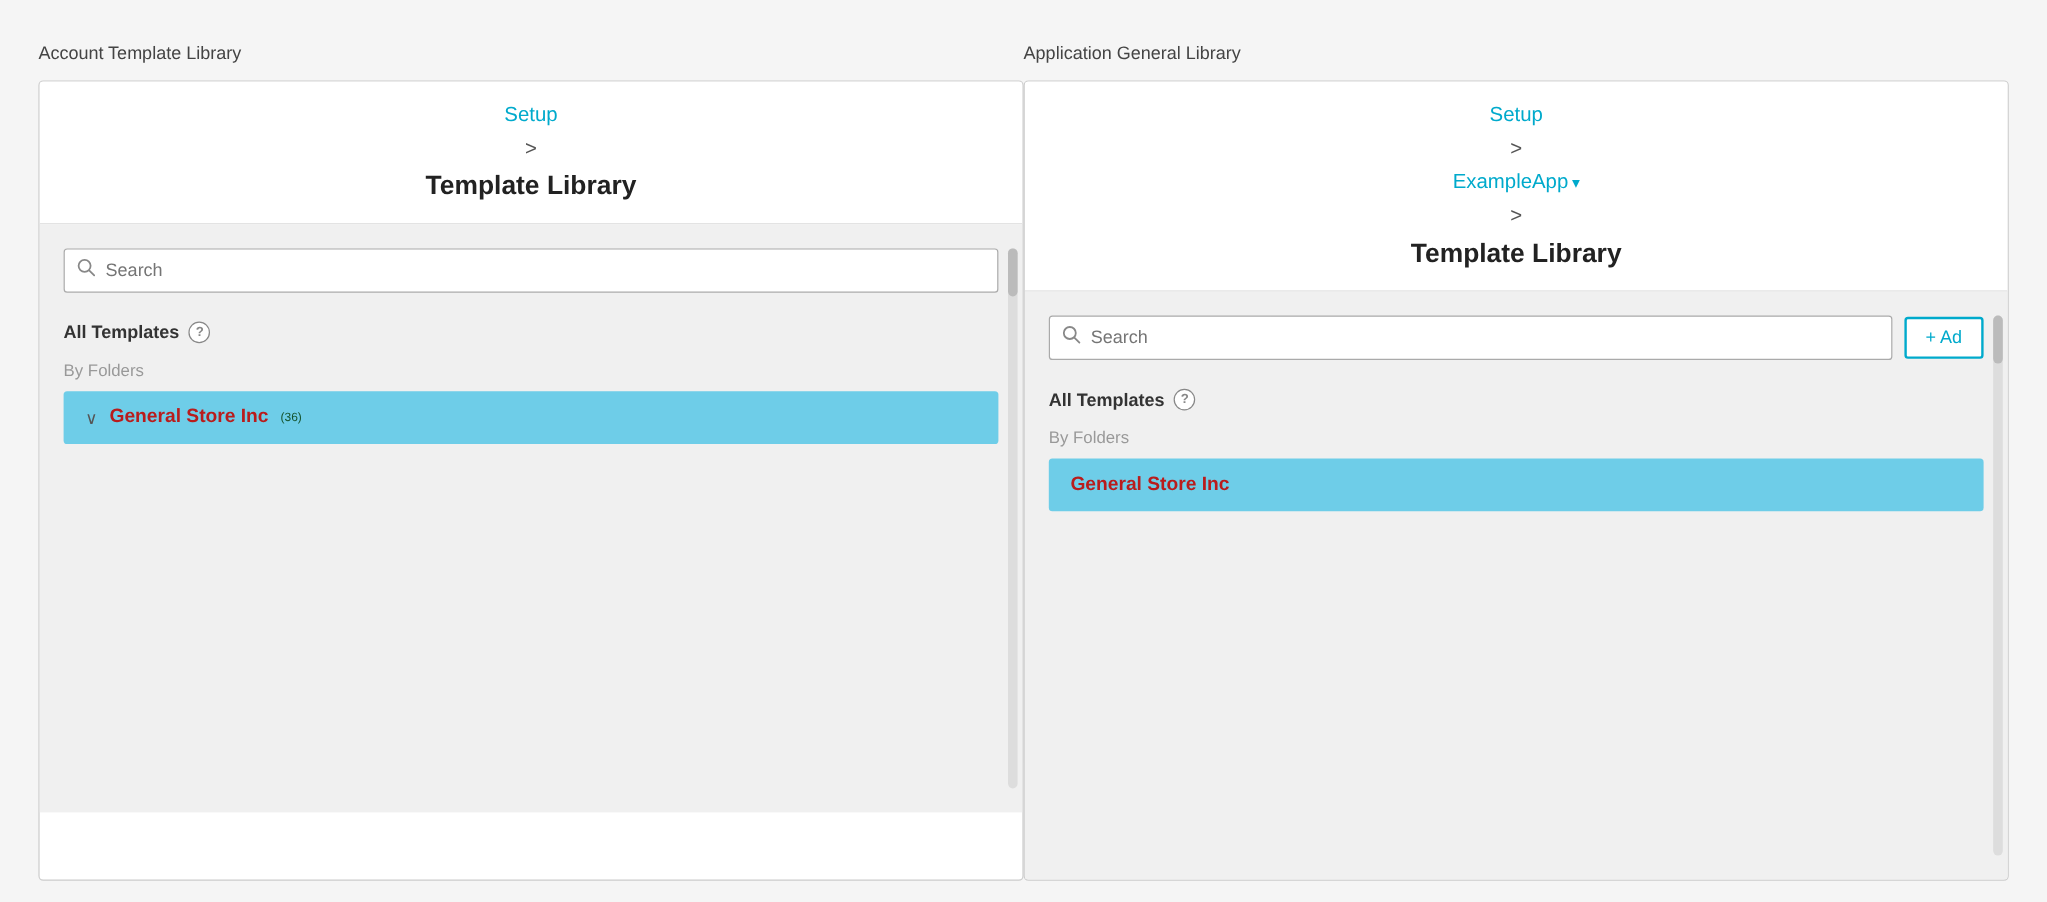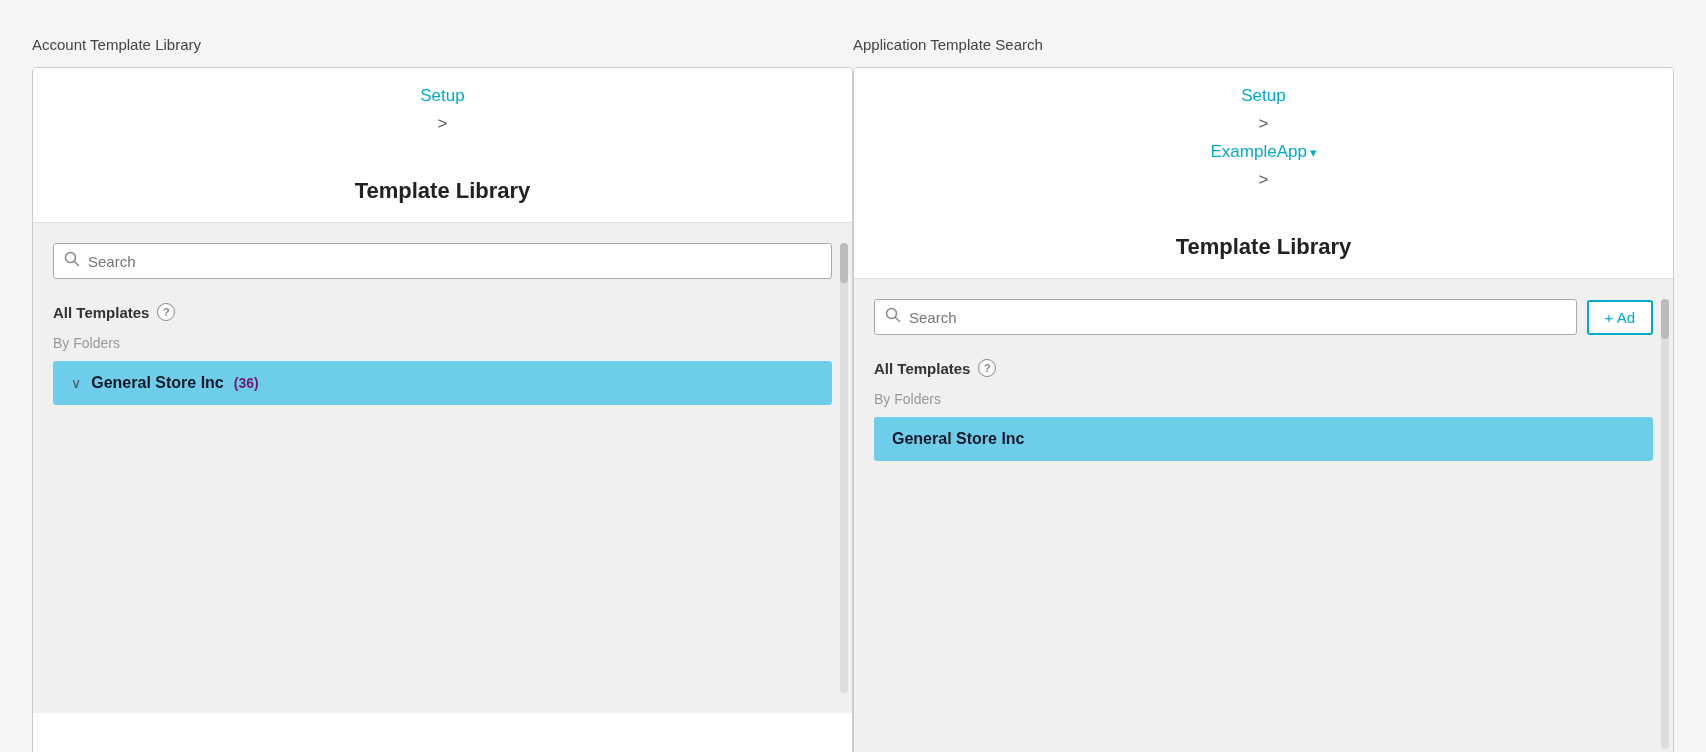--- a/index.html
+++ b/index.html
@@ -57,21 +57,20 @@
     }
     .breadcrumb-separator {
       color: #555;
       font-size: 17px;
       font-weight: 400;
     }
     .breadcrumb-title {
       color: #222;
       font-size: 22px;
       font-weight: 700;
-      margin-top: 36px;
     }
     .breadcrumb-dropdown {
       color: #00aacc;
       font-size: 17px;
       display: flex;
       align-items: center;
       gap: 3px;
       cursor: pointer;
     }
     .breadcrumb-dropdown-arrow {
@@ -160,26 +159,26 @@
       border-radius: 3px;
       padding: 13px 18px;
       display: flex;
       align-items: center;
       gap: 10px;
       cursor: pointer;
     }
     .folder-item-text {
       font-size: 16px;
       font-weight: 700;
-      color: #0f172a;
+      color: #b91c1c;
     }
     .folder-item-count {
-      font-size: 14px;
-      font-weight: 700;
-      color: #701a75;
+      font-size: 10px;
+      font-weight: 400;
+      color: #14532d;
     }
     .folder-chevron {
       color: #555;
       font-size: 14px;
     }
     .scrollbar-area {
       position: absolute;
       right: 4px;
       top: 20px;
       bottom: 20px;
@@ -241,21 +240,21 @@
         </div>
 
         <div class="scrollbar-area">
           <div class="scrollbar-thumb"></div>
         </div>
       </div>
     </div>
   </div>
 
   <div class="panel-wrapper">
-    <div class="panel-label">Application Template Search</div>
+    <div class="panel-label">Application General Library</div>
     <div class="panel">
 
       <div class="breadcrumb-bar">
         <a class="breadcrumb-link">Setup</a>
         <span class="breadcrumb-separator">&gt;</span>
         <div class="breadcrumb-dropdown">
           <span>ExampleApp</span>
           <span class="breadcrumb-dropdown-arrow">▾</span>
         </div>
         <span class="breadcrumb-separator">&gt;</span>

